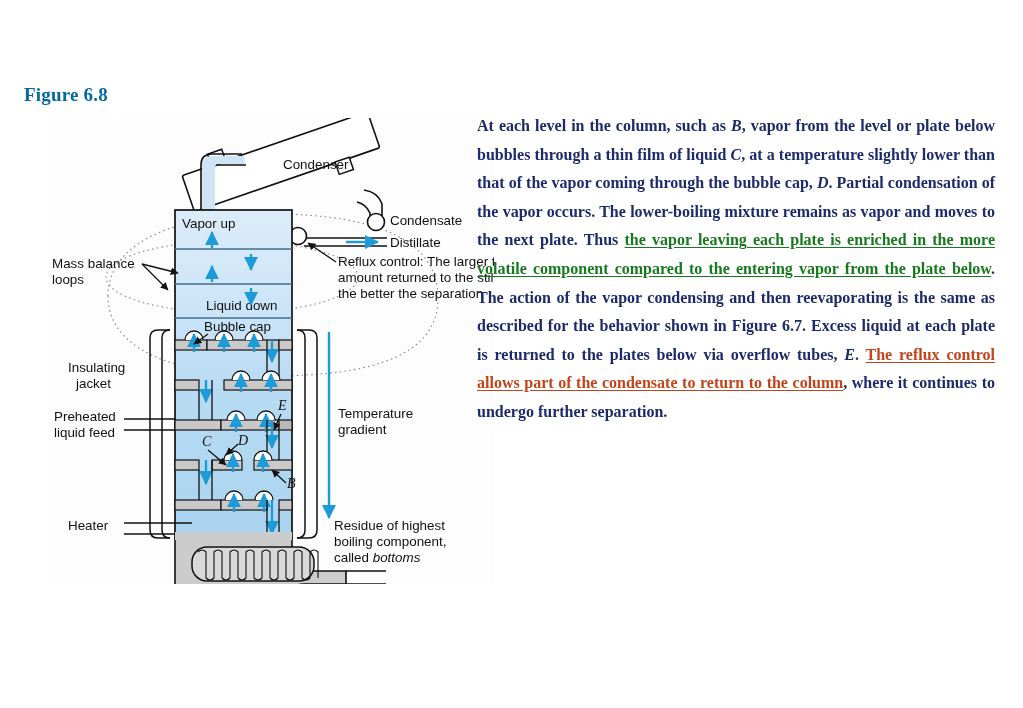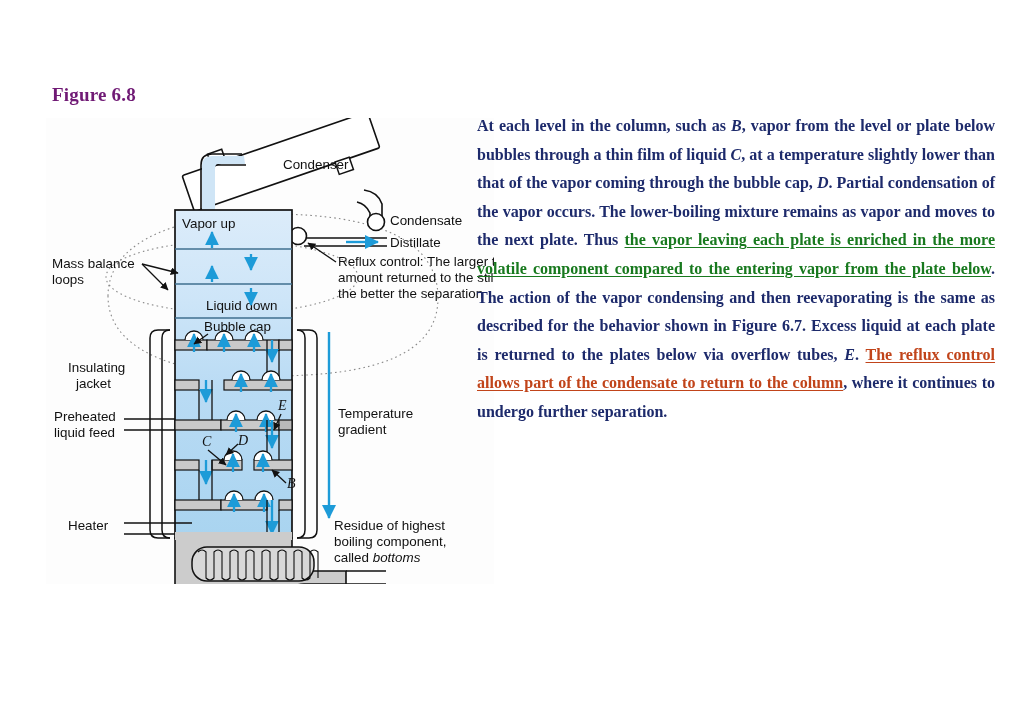--- a/index.html
+++ b/index.html
@@ -11,24 +11,23 @@
     overflow:hidden;
     position:relative;
   }
   .page{position:relative;width:1023px;height:708px;}
 
   
   .fig-title{
     position:absolute;left:24px;top:84px;
     font-family:"Liberation Serif", serif;
     font-weight:bold;font-size:19px;
-    color:#701a75;
+    color:#0369a1;
     letter-spacing:.2px;
     white-space:nowrap;
-    margin-left:28px;
   }
 
   
   .figure-panel{
     position:absolute;left:10px;top:118px;
     width:448px;height:466px;
     background:#fdfdfd;
     margin-left:36px;
   }
   .figure-panel svg{display:block;}

